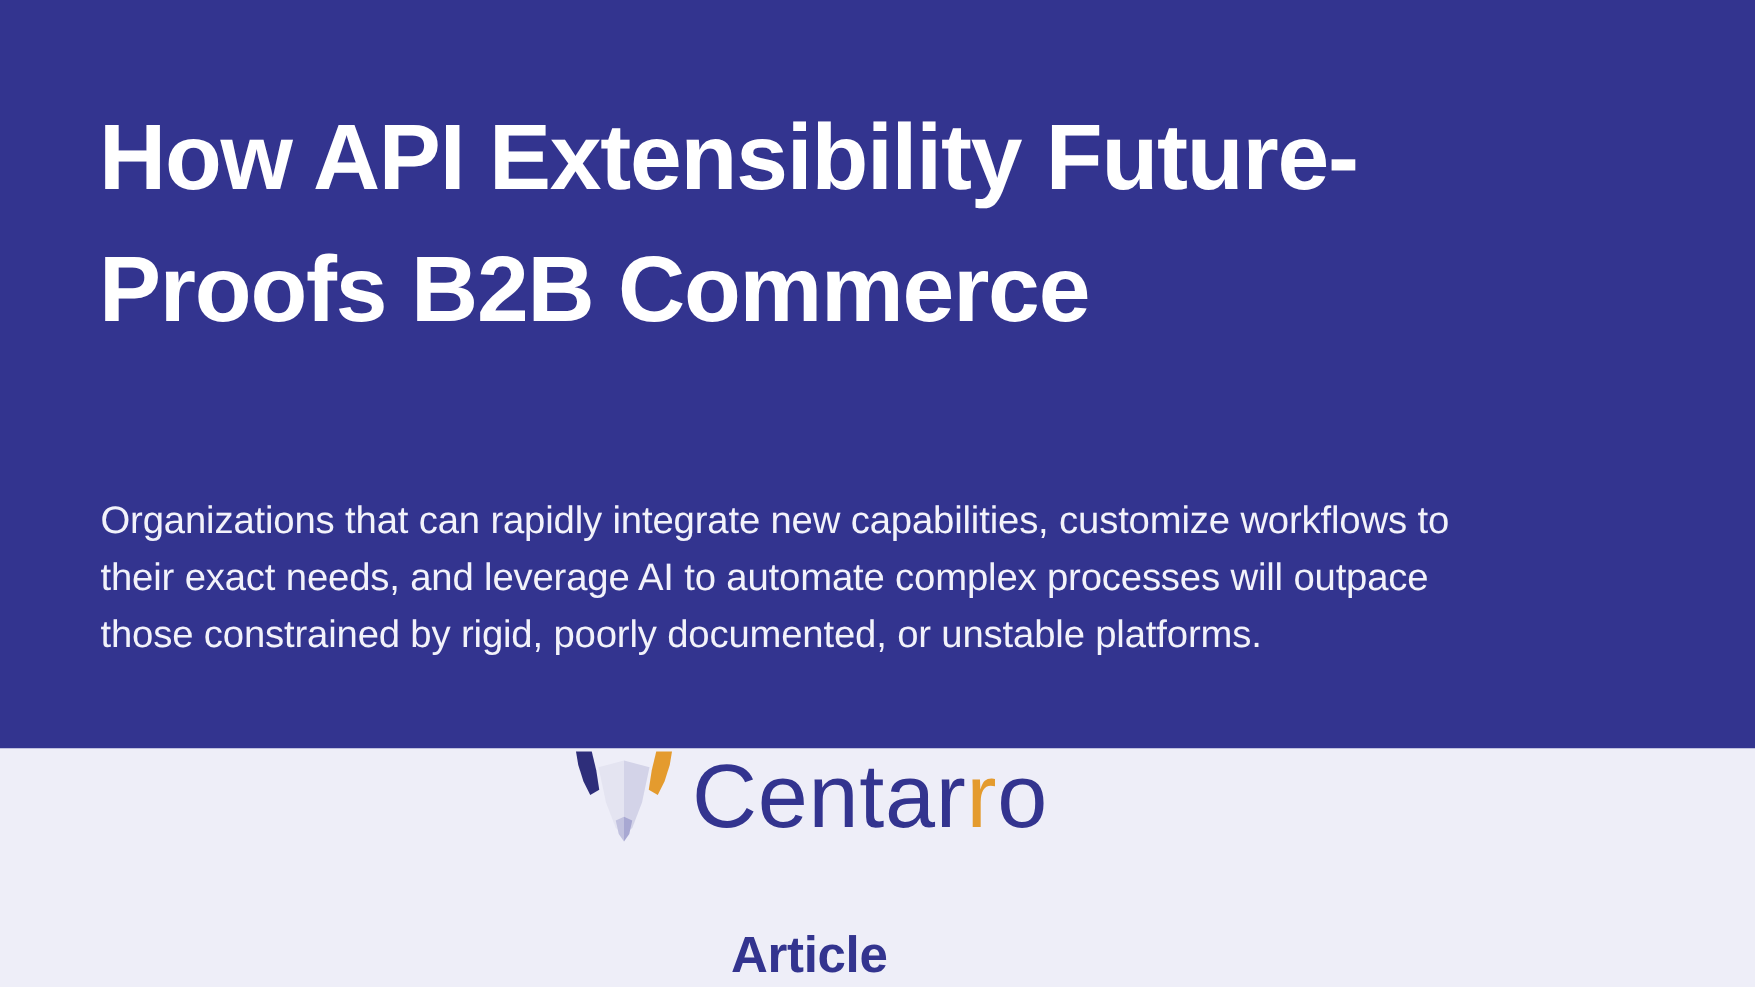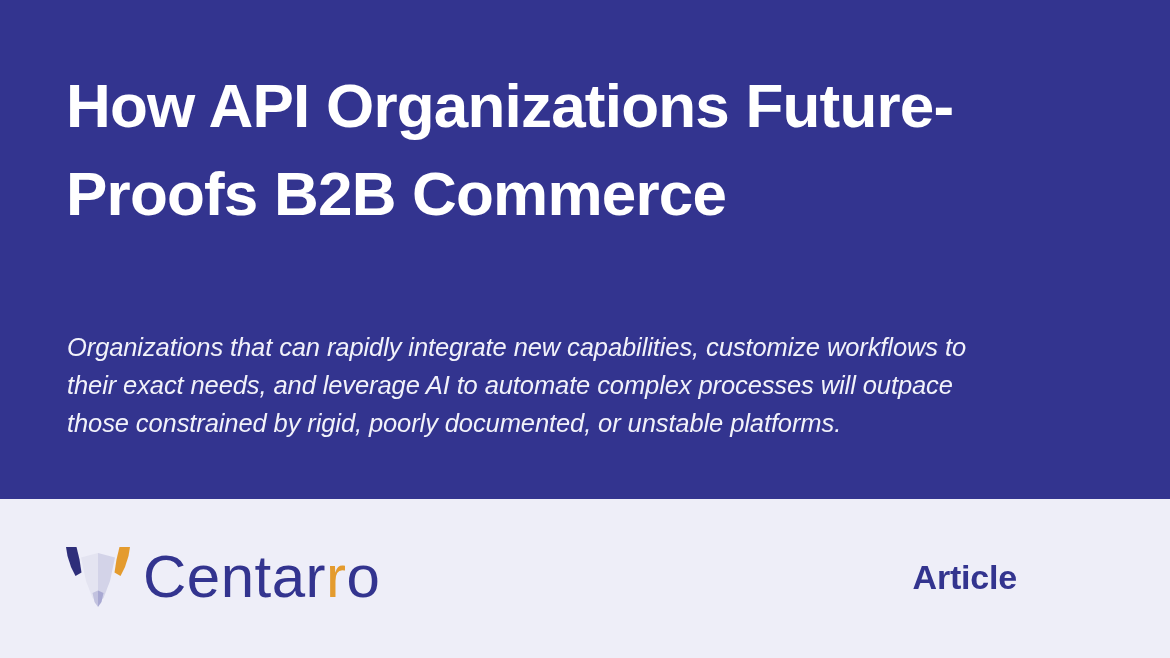--- a/index.html
+++ b/index.html
@@ -46,39 +46,39 @@
 
   .hero-subtitle {
     position: absolute;
     left: 67px;
     top: 328px;
     width: 945px;
     margin: 0;
     color: #F2F2FA;
     font-family: "Liberation Sans", sans-serif;
     font-size: 25.5px;
-    font-style: italic;
     font-weight: 400;
     line-height: 38px;
     letter-spacing: -0.1px;
   }
 
   
   .footer {
     position: absolute;
     left: 0;
     top: 499px;
     width: 1170px;
     height: 159px;
     background: #EEEEF8;
     display: flex;
     align-items: center;
     justify-content: space-between;
     box-sizing: border-box;
     padding: 0 153px 4px 62px;
+    flex-direction: column;
   }
 
   .brand {
     display: flex;
     align-items: center;
     gap: 9px;
   }
 
   .brand-mark {
     display: block;
@@ -107,21 +107,21 @@
     line-height: 1;
     white-space: nowrap;
   }
 </style>
 </head>
 <body>
 
 <div class="card">
 
   <div class="hero">
-    <h1 class="hero-title">How API Organizations Future-Proofs B2B Commerce</h1>
+    <h1 class="hero-title">How API Extensibility Future-Proofs B2B Commerce</h1>
     <p class="hero-subtitle">Organizations that can rapidly integrate new capabilities, customize workflows to their exact needs, and leverage AI to automate complex processes will outpace those constrained by rigid, poorly documented, or unstable platforms.</p>
   </div>
 
   <div class="footer">
 
     <div class="brand">
       <svg class="brand-mark" viewBox="0 0 72 64" aria-hidden="true">
 
         <path d="M4 2 L14.5 2 L17.5 14.5 L19.5 27.5 L13.5 31 L9 22 L5.5 11 Z" fill="#2E2E7A"></path>
 

